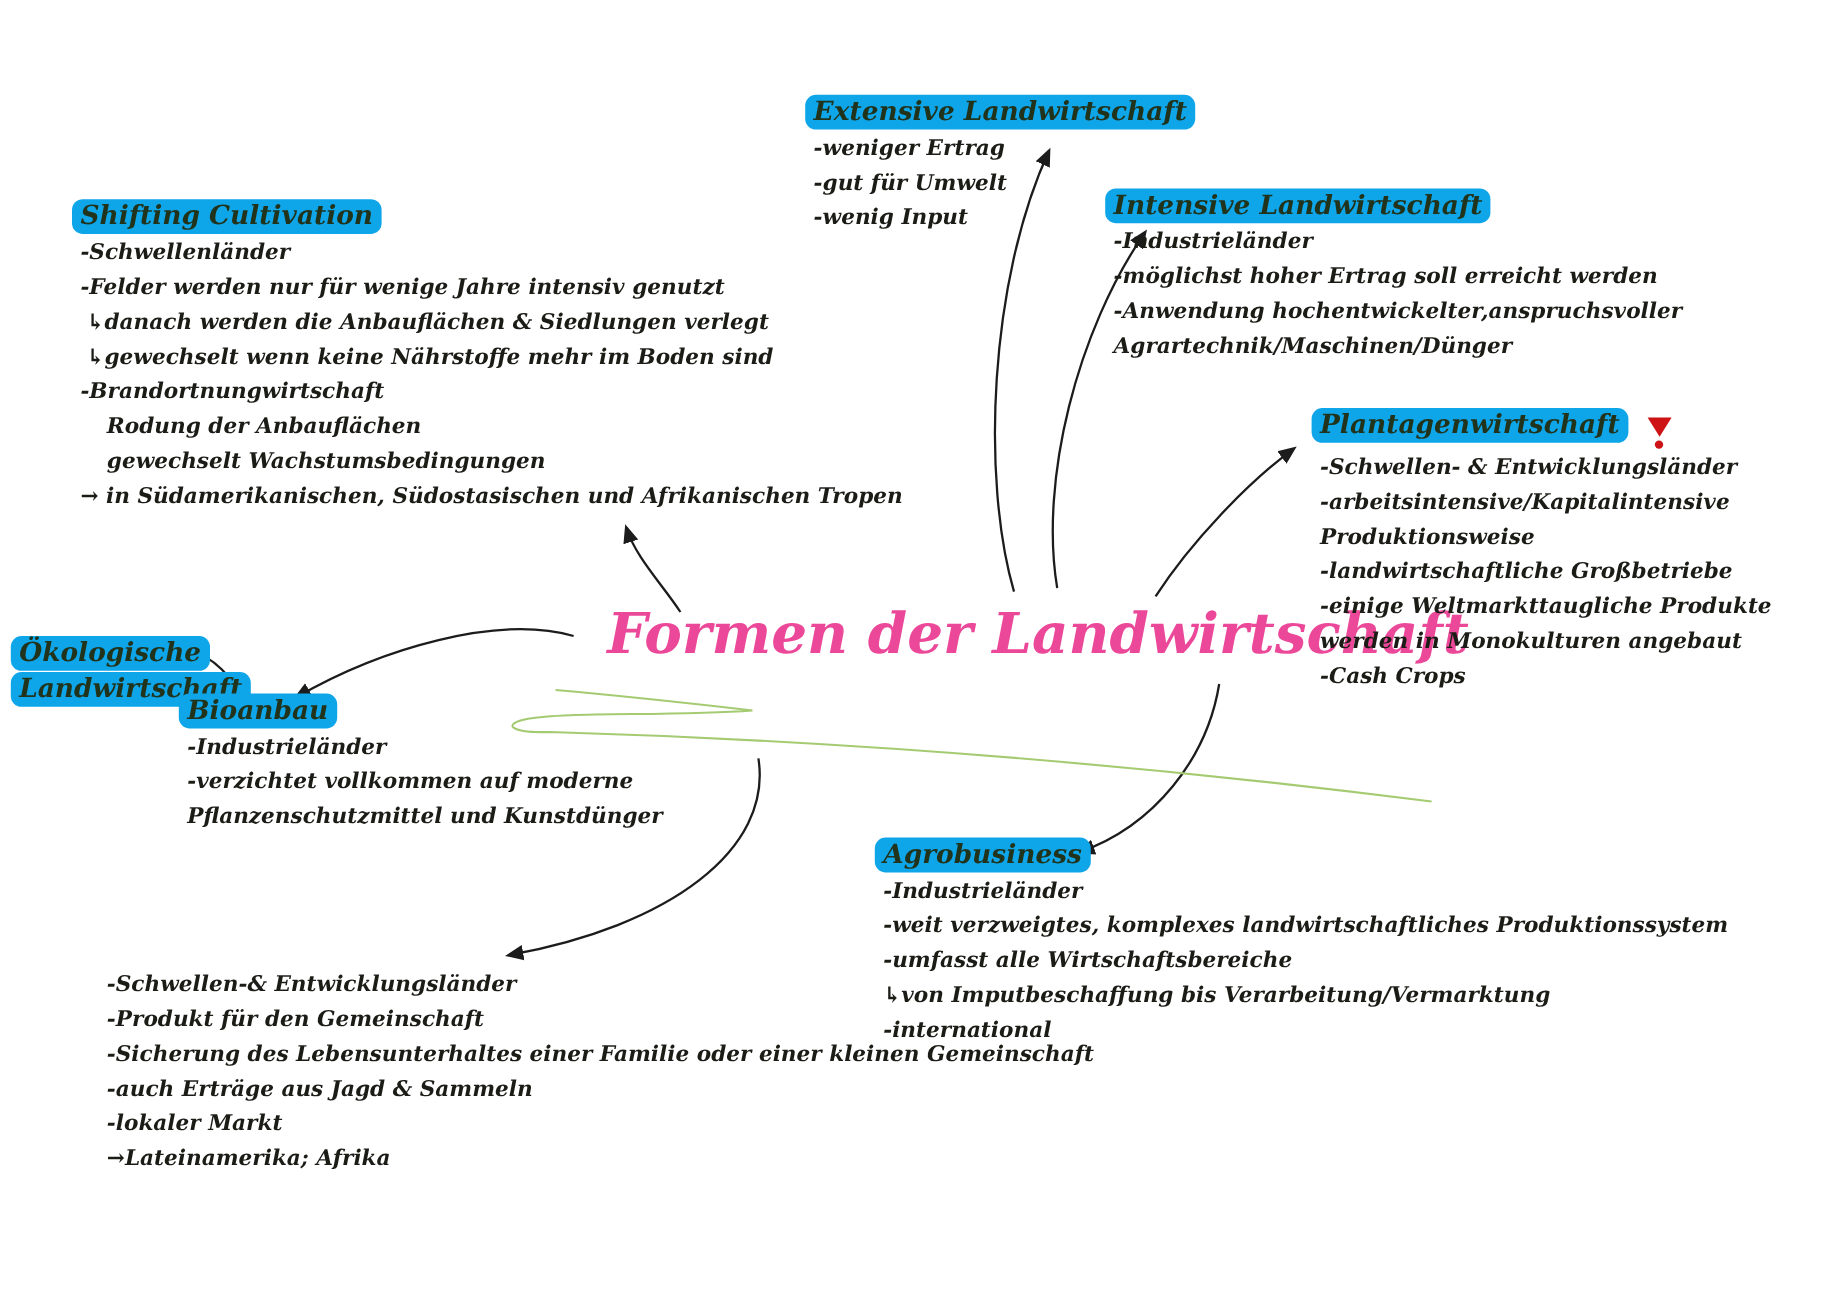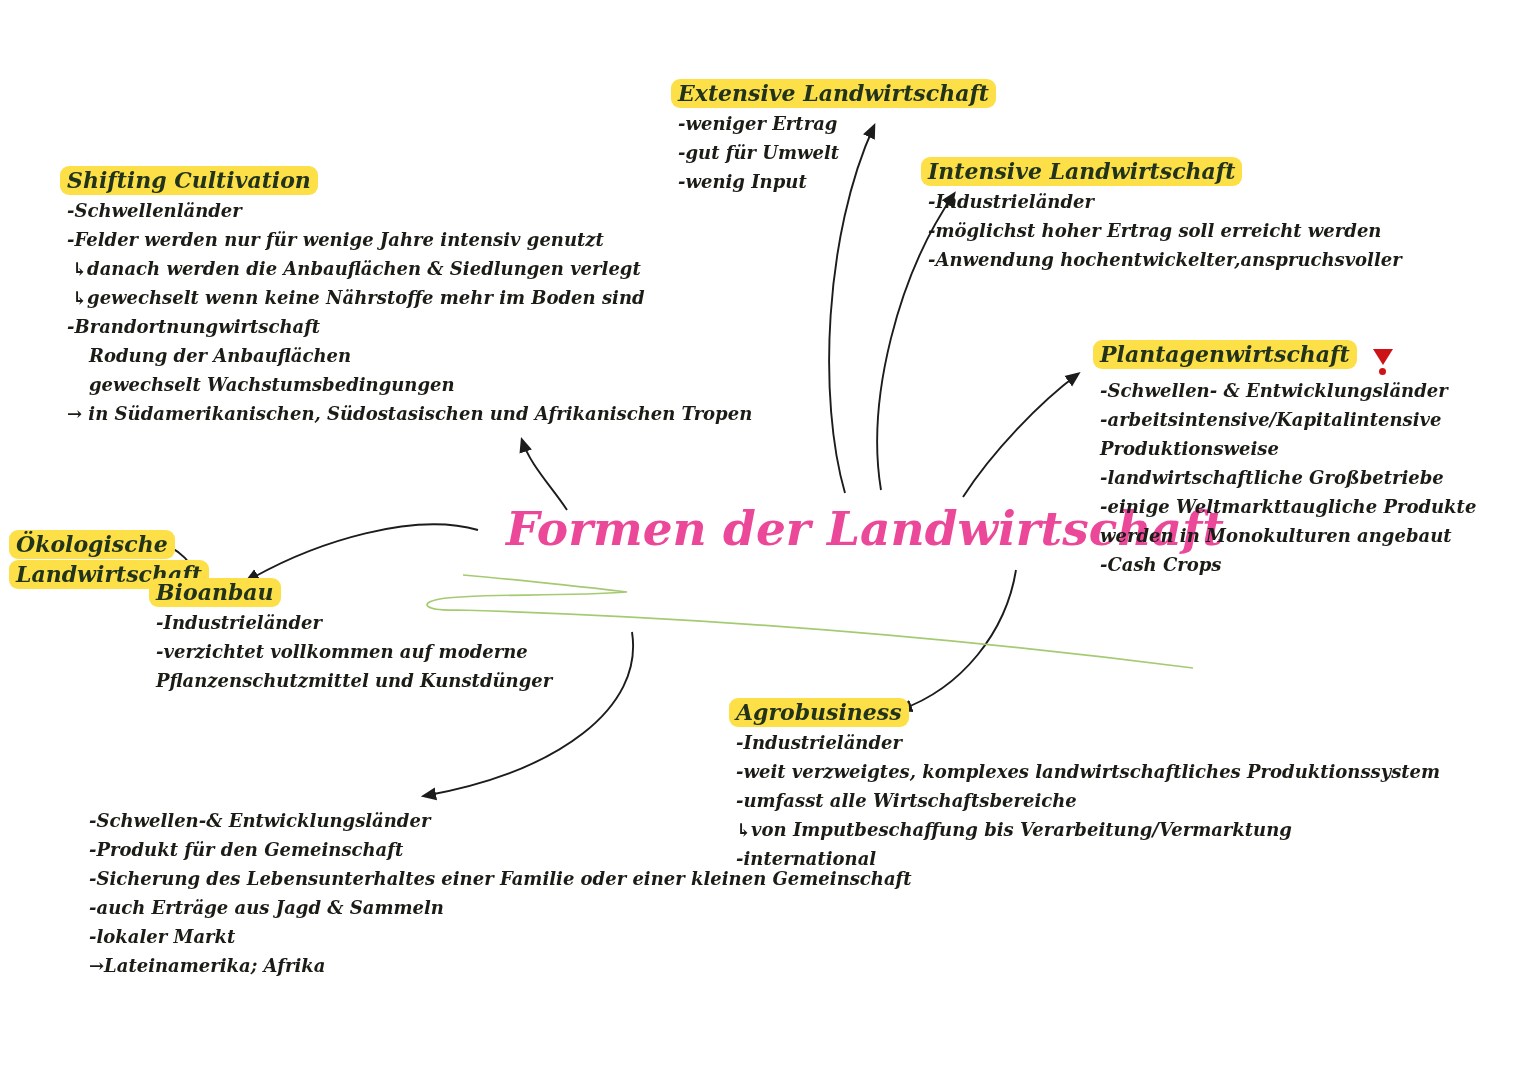--- a/index.html
+++ b/index.html
@@ -12,21 +12,21 @@
     font-style:italic;
     color:#1c1c17;
   }
   .connector-layer{position:absolute;left:0;top:0;width:1527px;height:1080px;pointer-events:none;}
   .block{position:absolute;white-space:nowrap;}
   .heading{
     font-size:22px;line-height:29px;font-weight:bold;
     color:#22331c;margin-bottom:1px;
   }
   .hl{
-    background:#fde047;
+    background:#0ea5e9;
     padding:1px 7px 2px 7px;margin-left:-7px;
     border-radius:9px;
   }
   .line{font-size:18px;line-height:29px;font-weight:bold;color:#1c1c17;}
   .indent{padding-left:22px;}
   .sub{padding-left:5px;}
   .title{
     position:absolute;left:506px;top:498px;
     font-size:47px;line-height:62px;font-weight:bold;font-style:italic;
     color:#ec4899;white-space:nowrap;letter-spacing:0px;
@@ -86,20 +86,21 @@
     <div class="line">-weniger Ertrag</div>
     <div class="line">-gut für Umwelt</div>
     <div class="line">-wenig Input</div>
   </div>
 
   <div class="block" style="left:928px;top:157px">
     <div class="heading"><span class="hl">Intensive Landwirtschaft</span></div>
     <div class="line">-Industrieländer</div>
     <div class="line">-möglichst hoher Ertrag soll erreicht werden</div>
     <div class="line">-Anwendung hochentwickelter,anspruchsvoller</div>
+    <div class="line">Agrartechnik/Maschinen/Dünger</div>
   </div>
 
   <div class="block" style="left:1100px;top:340px">
     <div class="heading"><span class="hl">Plantagenwirtschaft</span><span class="excl">
           <span class="excl-tri"></span>
           <span class="excl-dot"></span>
         </span></div>
     <div class="line">-Schwellen- &amp; Entwicklungsländer</div>
     <div class="line">-arbeitsintensive/Kapitalintensive</div>
     <div class="line">Produktionsweise</div>

